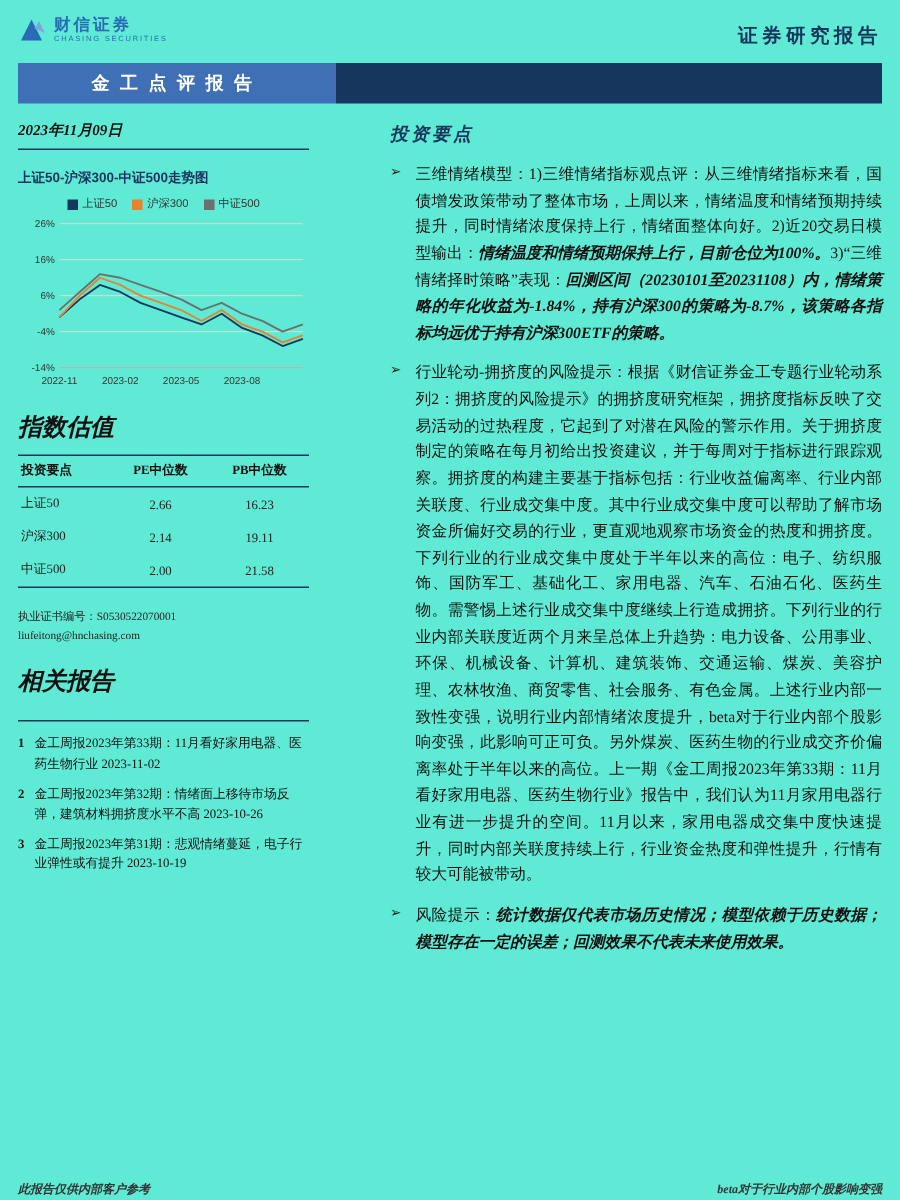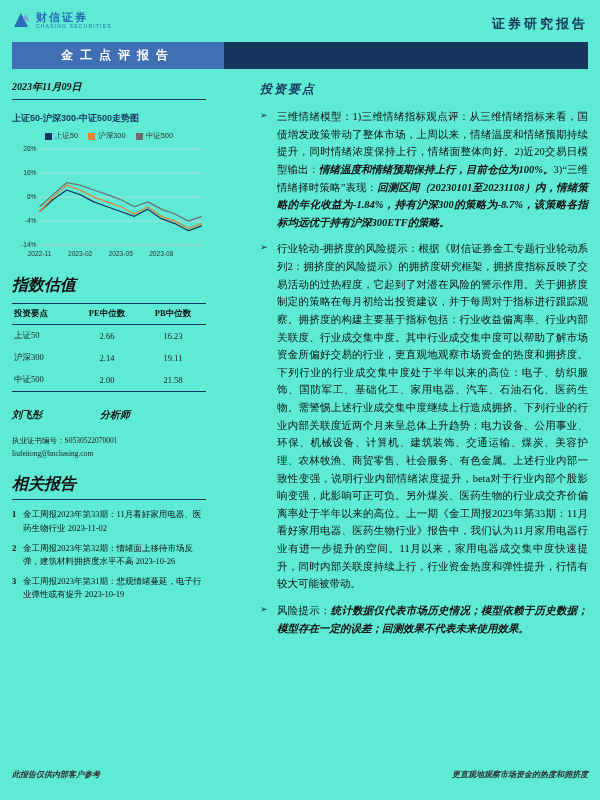--- a/index.html
+++ b/index.html
@@ -37,21 +37,21 @@
   
   .date { font-size:10px; font-weight:bold; color:#111; padding:9px 0 5px; border-bottom:1.5px solid #17365D; font-style:italic; }
   .chart-title { font-family:"Liberation Sans",sans-serif; font-size:9px; font-weight:bold; color:#17365D; margin-top:12px; }
   .chart { margin-top:6px; }
   .legend { display:flex; gap:10px; justify-content:center; font-family:"Liberation Sans",sans-serif; font-size:7.5px; color:#333; margin-bottom:2px; }
   .legend-item { display:flex; align-items:center; gap:3px; }
   .swatch { width:7px; height:7px; display:inline-block; }
   #chart-svg { width:100%; height:auto; display:block; font-family:"Liberation Sans",sans-serif; }
 
   .section-head { font-family:"Liberation Sans",sans-serif; font-size:16px; font-weight:bold; color:#111; margin-top:16px; font-style:italic; }
-  .section-head.underlined { border-bottom:1.5px solid #17365D; padding-bottom:4px; }
+  .section-head.underlined { border-bottom:1.5px solid #17365D; padding-bottom:15px; }
 
   table.valuation { width:100%; border-collapse:collapse; margin-top:7px; font-size:8.5px; }
   table.valuation th { font-weight:bold; color:#111; border-top:1.2px solid #17365D; border-bottom:1.2px solid #17365D; padding:4px 2px; }
   table.valuation td { padding:5px 2px; color:#222; }
   table.valuation th:first-child, table.valuation td:first-child { text-align:left; }
   table.valuation th, table.valuation td { text-align:center; }
   table.valuation tr:last-child td { border-bottom:1.2px solid #17365D; }
 
   .analyst { display:flex; margin-top:16px; font-size:10px; font-weight:bold; color:#111; font-style:italic; }
   .analyst-role { margin-left:58px; }
@@ -65,21 +65,21 @@
 
   
   .main-head { font-family:"Liberation Sans",sans-serif; font-size:12px; font-weight:bold; color:#17365D; letter-spacing:2px; margin:10px 0 10px; font-style:italic; }
   .bullet { display:flex; margin-bottom:9px; }
   .marker { flex:none; width:17px; font-size:9px; color:#222; padding-top:2px; font-family:"DejaVu Sans",sans-serif; }
   .bullet p { font-size:10.5px; line-height:1.68; color:#111; text-align:justify; }
   .seg-b  { font-weight:normal; }
   .seg-bi { font-weight:bold; font-style:italic; }
 
   
-  .footer { position:absolute; left:12px; right:12px; bottom:20px; display:flex; justify-content:space-between;
+  .footer { position:absolute; left:12px; right:12px; bottom:2px; display:flex; justify-content:space-between;
     font-size:8px; font-weight:bold; font-style:italic; color:#333; }
 </style>
 </head>
 <body>
 
 <div class="page">
 
   <header class="topbar">
     <div class="brand">
       <svg class="logo-mark" viewBox="0 0 20 20">
@@ -164,24 +164,20 @@
               <td>19.11</td>
             </tr>
             <tr>
               <td>中证500</td>
               <td>2.00</td>
               <td>21.58</td>
             </tr>
           </tbody>
       </table>
 
-      <div class="analyst">
-        <span class="analyst-name">刘飞彤</span>
-        <span class="analyst-role">分析师</span>
-      </div>
       <div class="cert">执业证书编号：S0530522070001</div>
       <div class="email">liufeitong@hnchasing.com</div>
 
       <div class="section-head underlined">相关报告</div>
       <div class="related-list" id="related-list">
           <div class="related-item">
             <span class="related-num">1</span>
             <span>金工周报2023年第33期：11月看好家用电器、医药生物行业 <span class="related-date">2023-11-02</span></span>
           </div>
           <div class="related-item">
@@ -209,15 +205,15 @@
           <div class="bullet">
             <span class="marker">➢</span>
             <p><span class="seg-b">风险提示：</span><span class="seg-bi">统计数据仅代表市场历史情况；模型依赖于历史数据；模型存在一定的误差；回测效果不代表未来使用效果。</span></p>
           </div>
         </div>
     </main>
   </div>
 
   <footer class="footer">
     <div>此报告仅供内部客户参考</div>
-    <div>更直观地观察市场资金的热度和拥挤度</div>
+    <div>beta对于行业内部个股影响变强</div>
   </footer>
 </div>
 
 </body></html>

